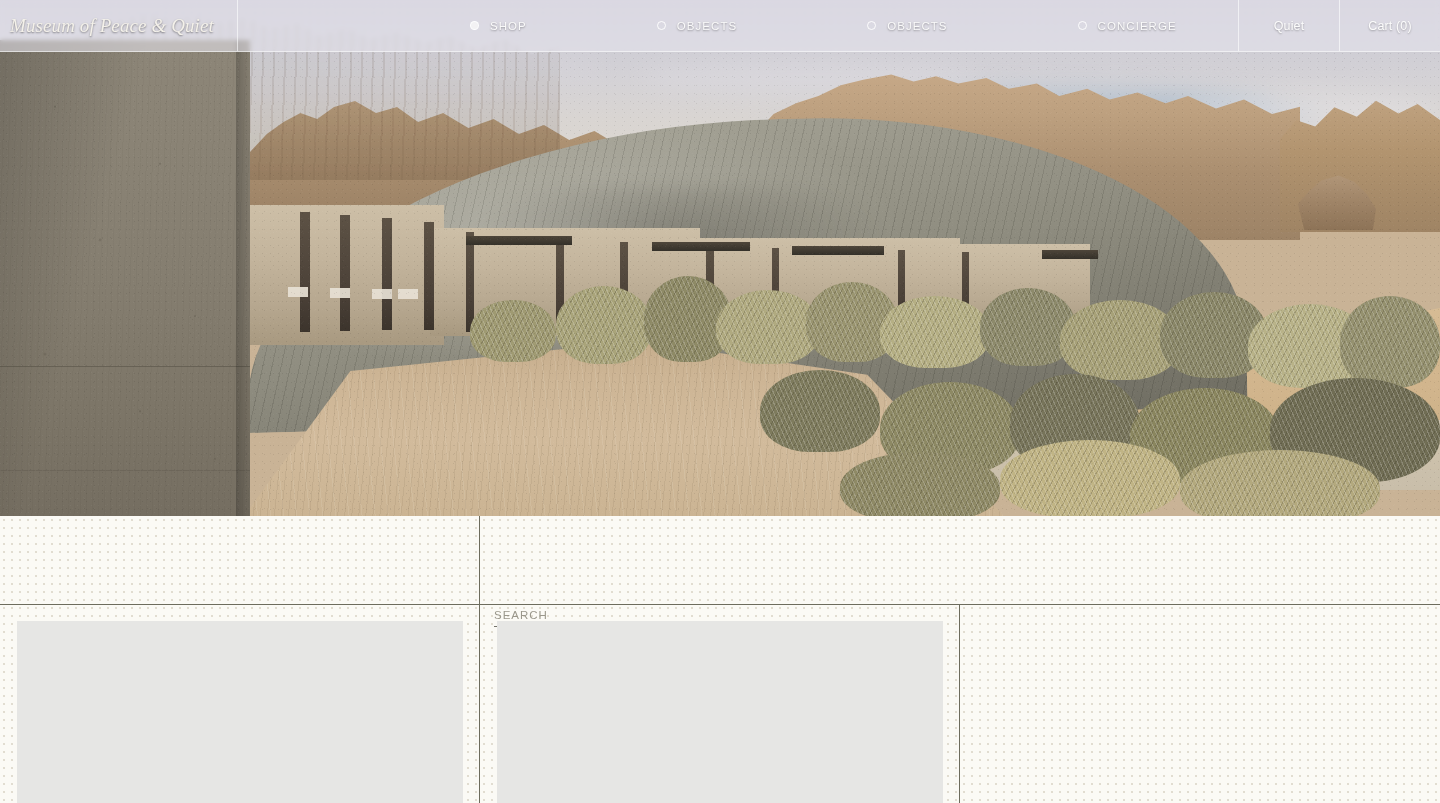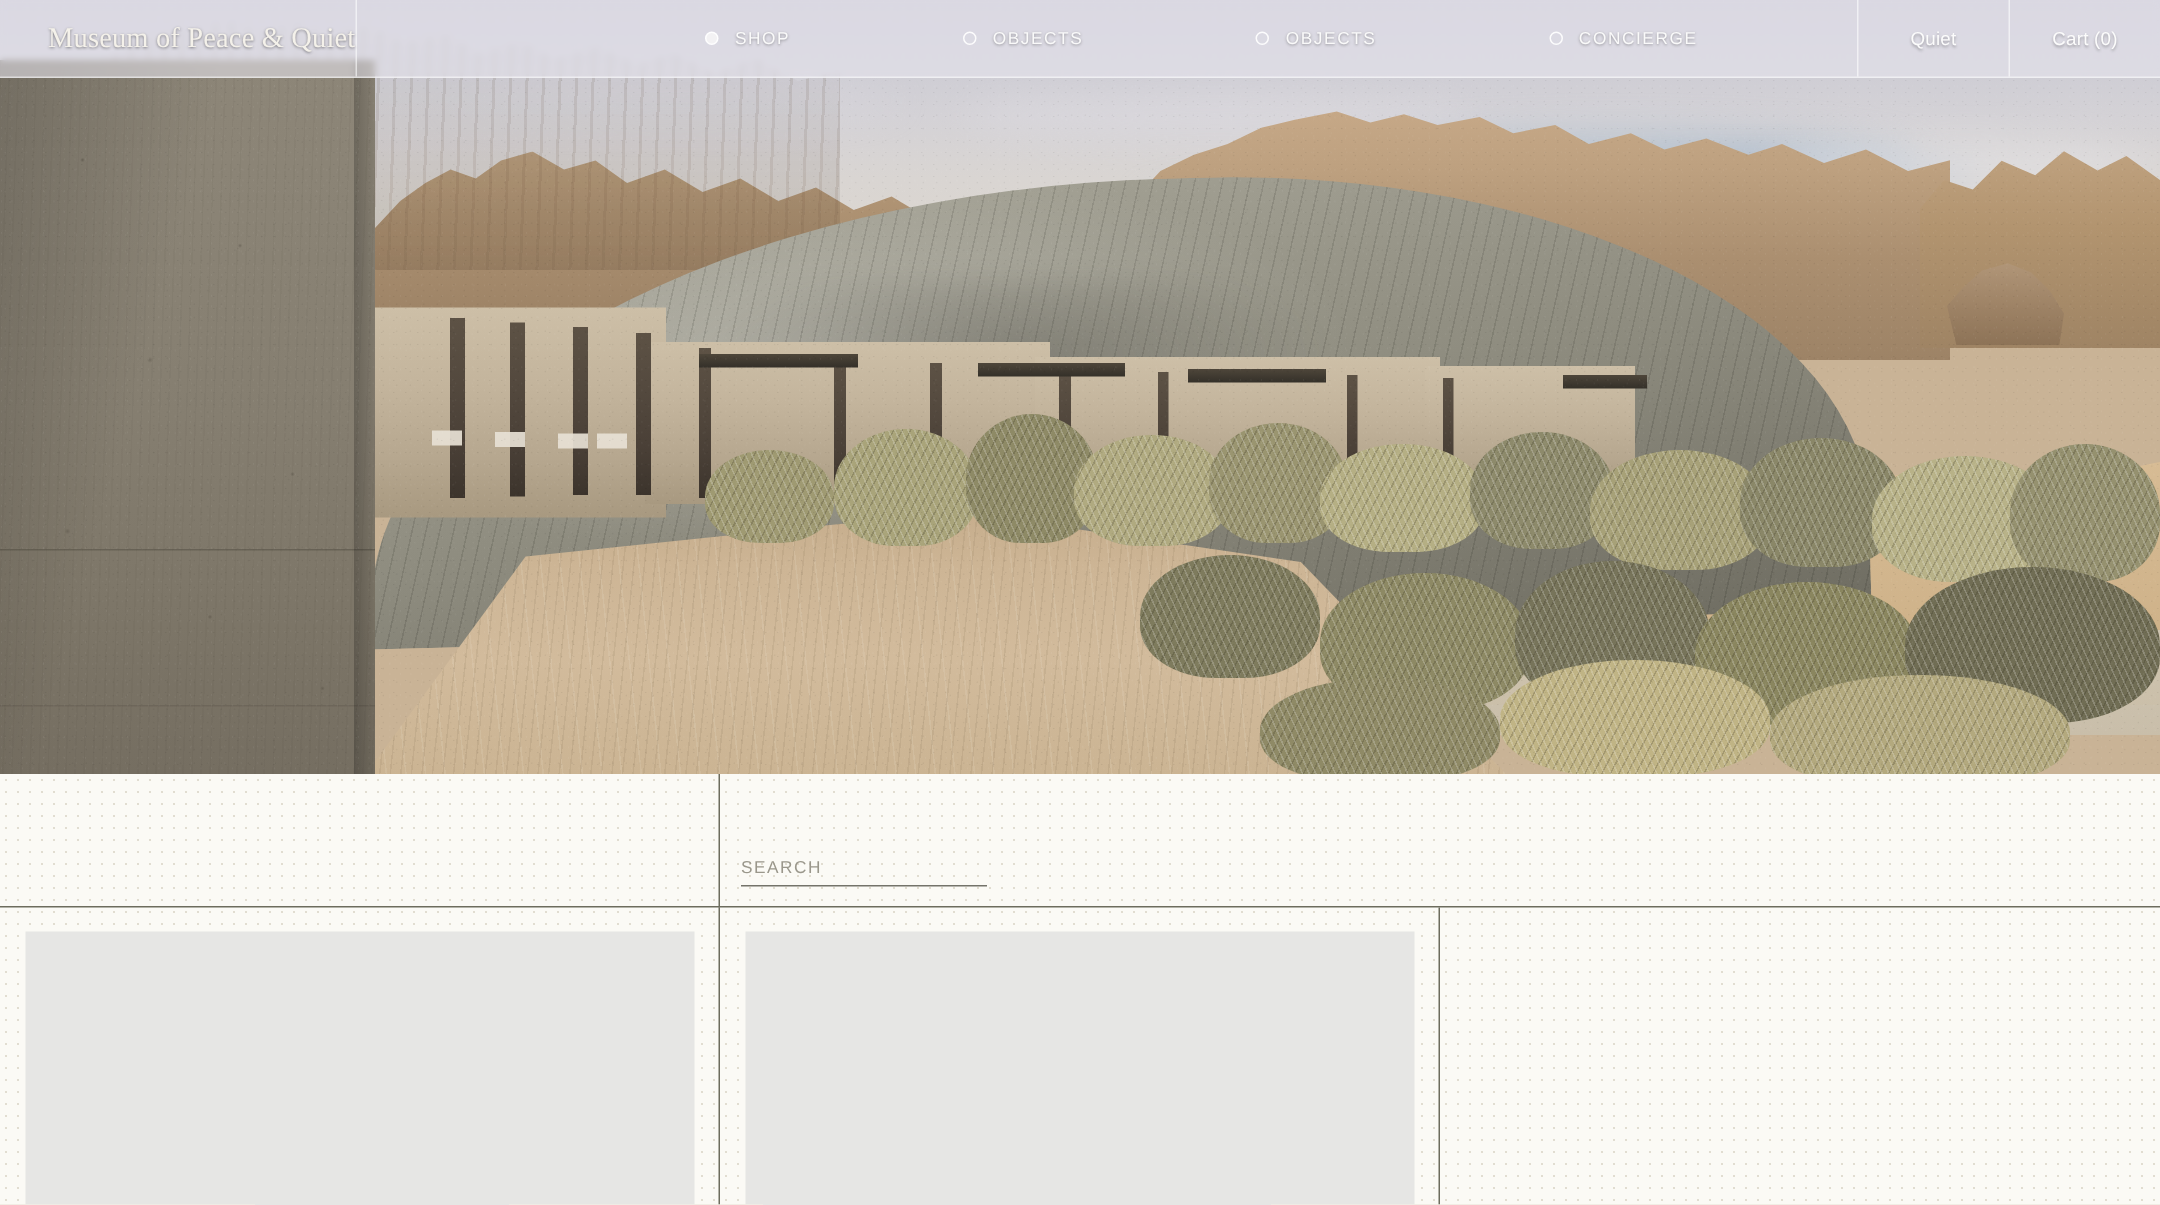--- a/index.html
+++ b/index.html
@@ -234,32 +234,33 @@
   
   .header {
     position:absolute; left:0; top:0; width:1440px; height:52px;
     display:flex; align-items:stretch; z-index:20;
     background:rgba(231,230,238,.58);
     backdrop-filter:blur(2px);
     border-bottom:1px solid rgba(255,255,255,.55);
   }
   .brand-cell {
     width:238px; flex:0 0 238px;
-    display:flex; align-items:center; padding-left:32px;
+    display:flex; align-items:center; padding-left:10px;
     border-right:1px solid rgba(255,255,255,.6);
     background:rgba(120,112,96,.0);
+    font-style:italic;
   }
   .brand {
     font-family:"Liberation Serif", "DejaVu Serif", serif;
     font-size:19px; letter-spacing:.1px; color:#f4f1ea;
     text-shadow:0 1px 2px rgba(0,0,0,.45);
     white-space:nowrap;
   }
   .nav-main {
-    flex:1 1 auto; display:flex; gap:0; padding-left:232px;
+    flex:1 1 auto; display:flex; gap:15px; padding-left:232px;
   }
   .nav-item {
     display:flex; align-items:center; gap:11px;
     margin-right:115px; cursor:pointer;
   }
   .nav-item:last-child { margin-right:0; }
   .dot {
     width:9px; height:9px; border-radius:50%;
     border:1px solid rgba(255,255,255,.92);
     box-sizing:border-box; flex:0 0 9px;
@@ -287,21 +288,21 @@
     background-image:radial-gradient(rgba(178,166,142,.35) .75px, rgba(0,0,0,0) .75px);
     background-size:8px 8px;
   }
   .toolbar {
     position:absolute; left:0; top:0; width:1440px; height:89px;
     display:flex; border-bottom:1px solid #6d6c5d;
   }
   .tb-col { position:relative; height:89px; }
   .tb-col.c1 { width:480px; border-right:1px solid #6d6c5d; }
   .tb-col.c2 { width:480px; border-right:1px solid #6d6c5d; }
-  .tb-col.c3 { width:479px; }
+  .tb-col.c3 { width:479px;margin-top:36px; }
 
   .filters {
     position:absolute; left:14px; bottom:14px;
     display:flex; align-items:center; gap:0;
   }
   .filter {
     display:flex; align-items:center; gap:10px; margin-right:56px; cursor:pointer;
   }
   .filter:last-child { margin-right:0; }
   .fdot {

